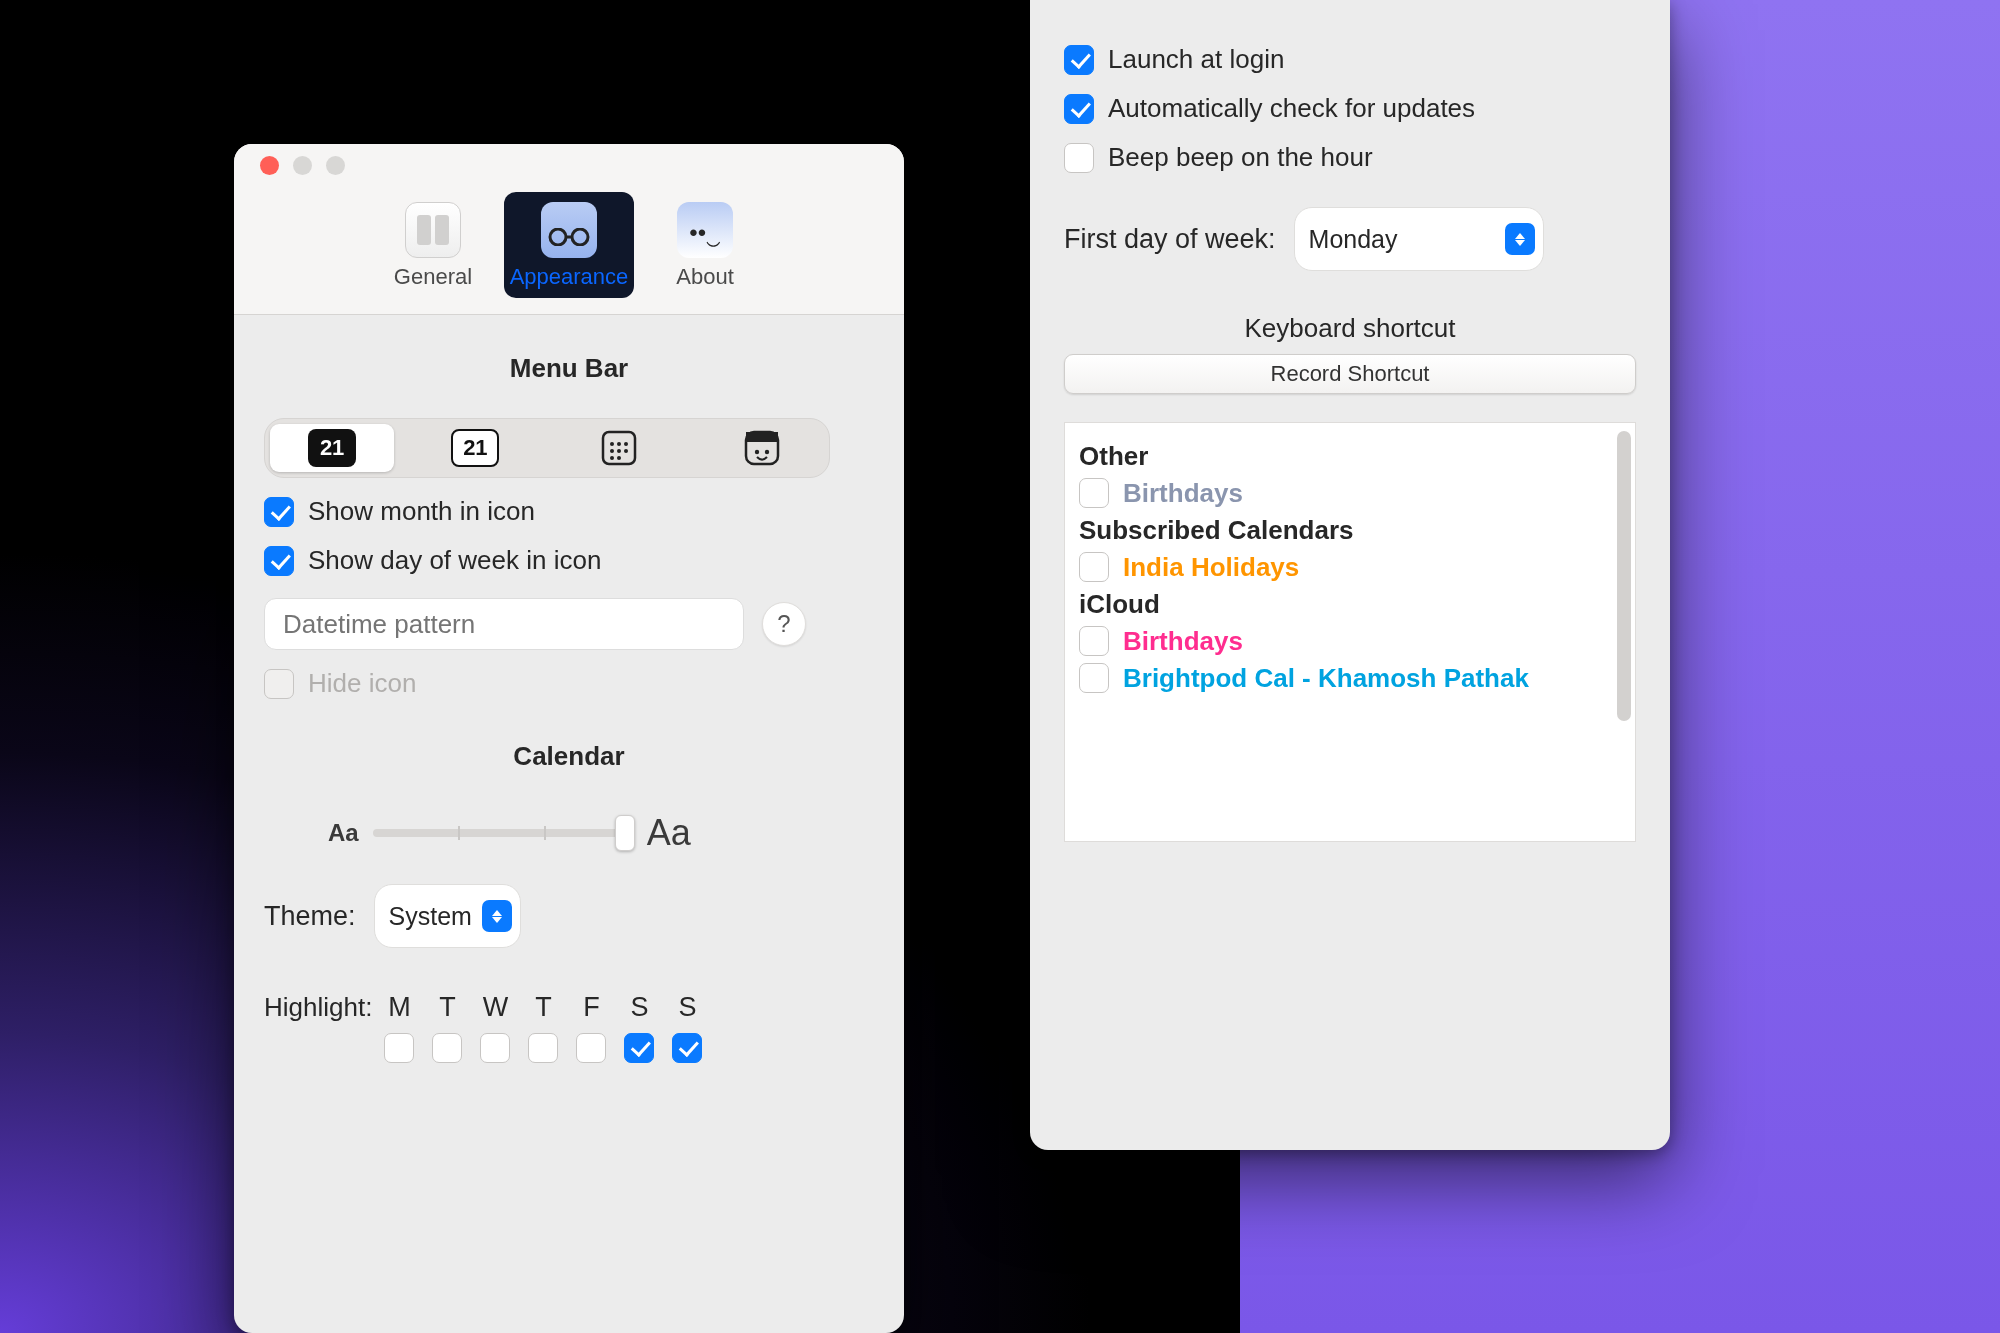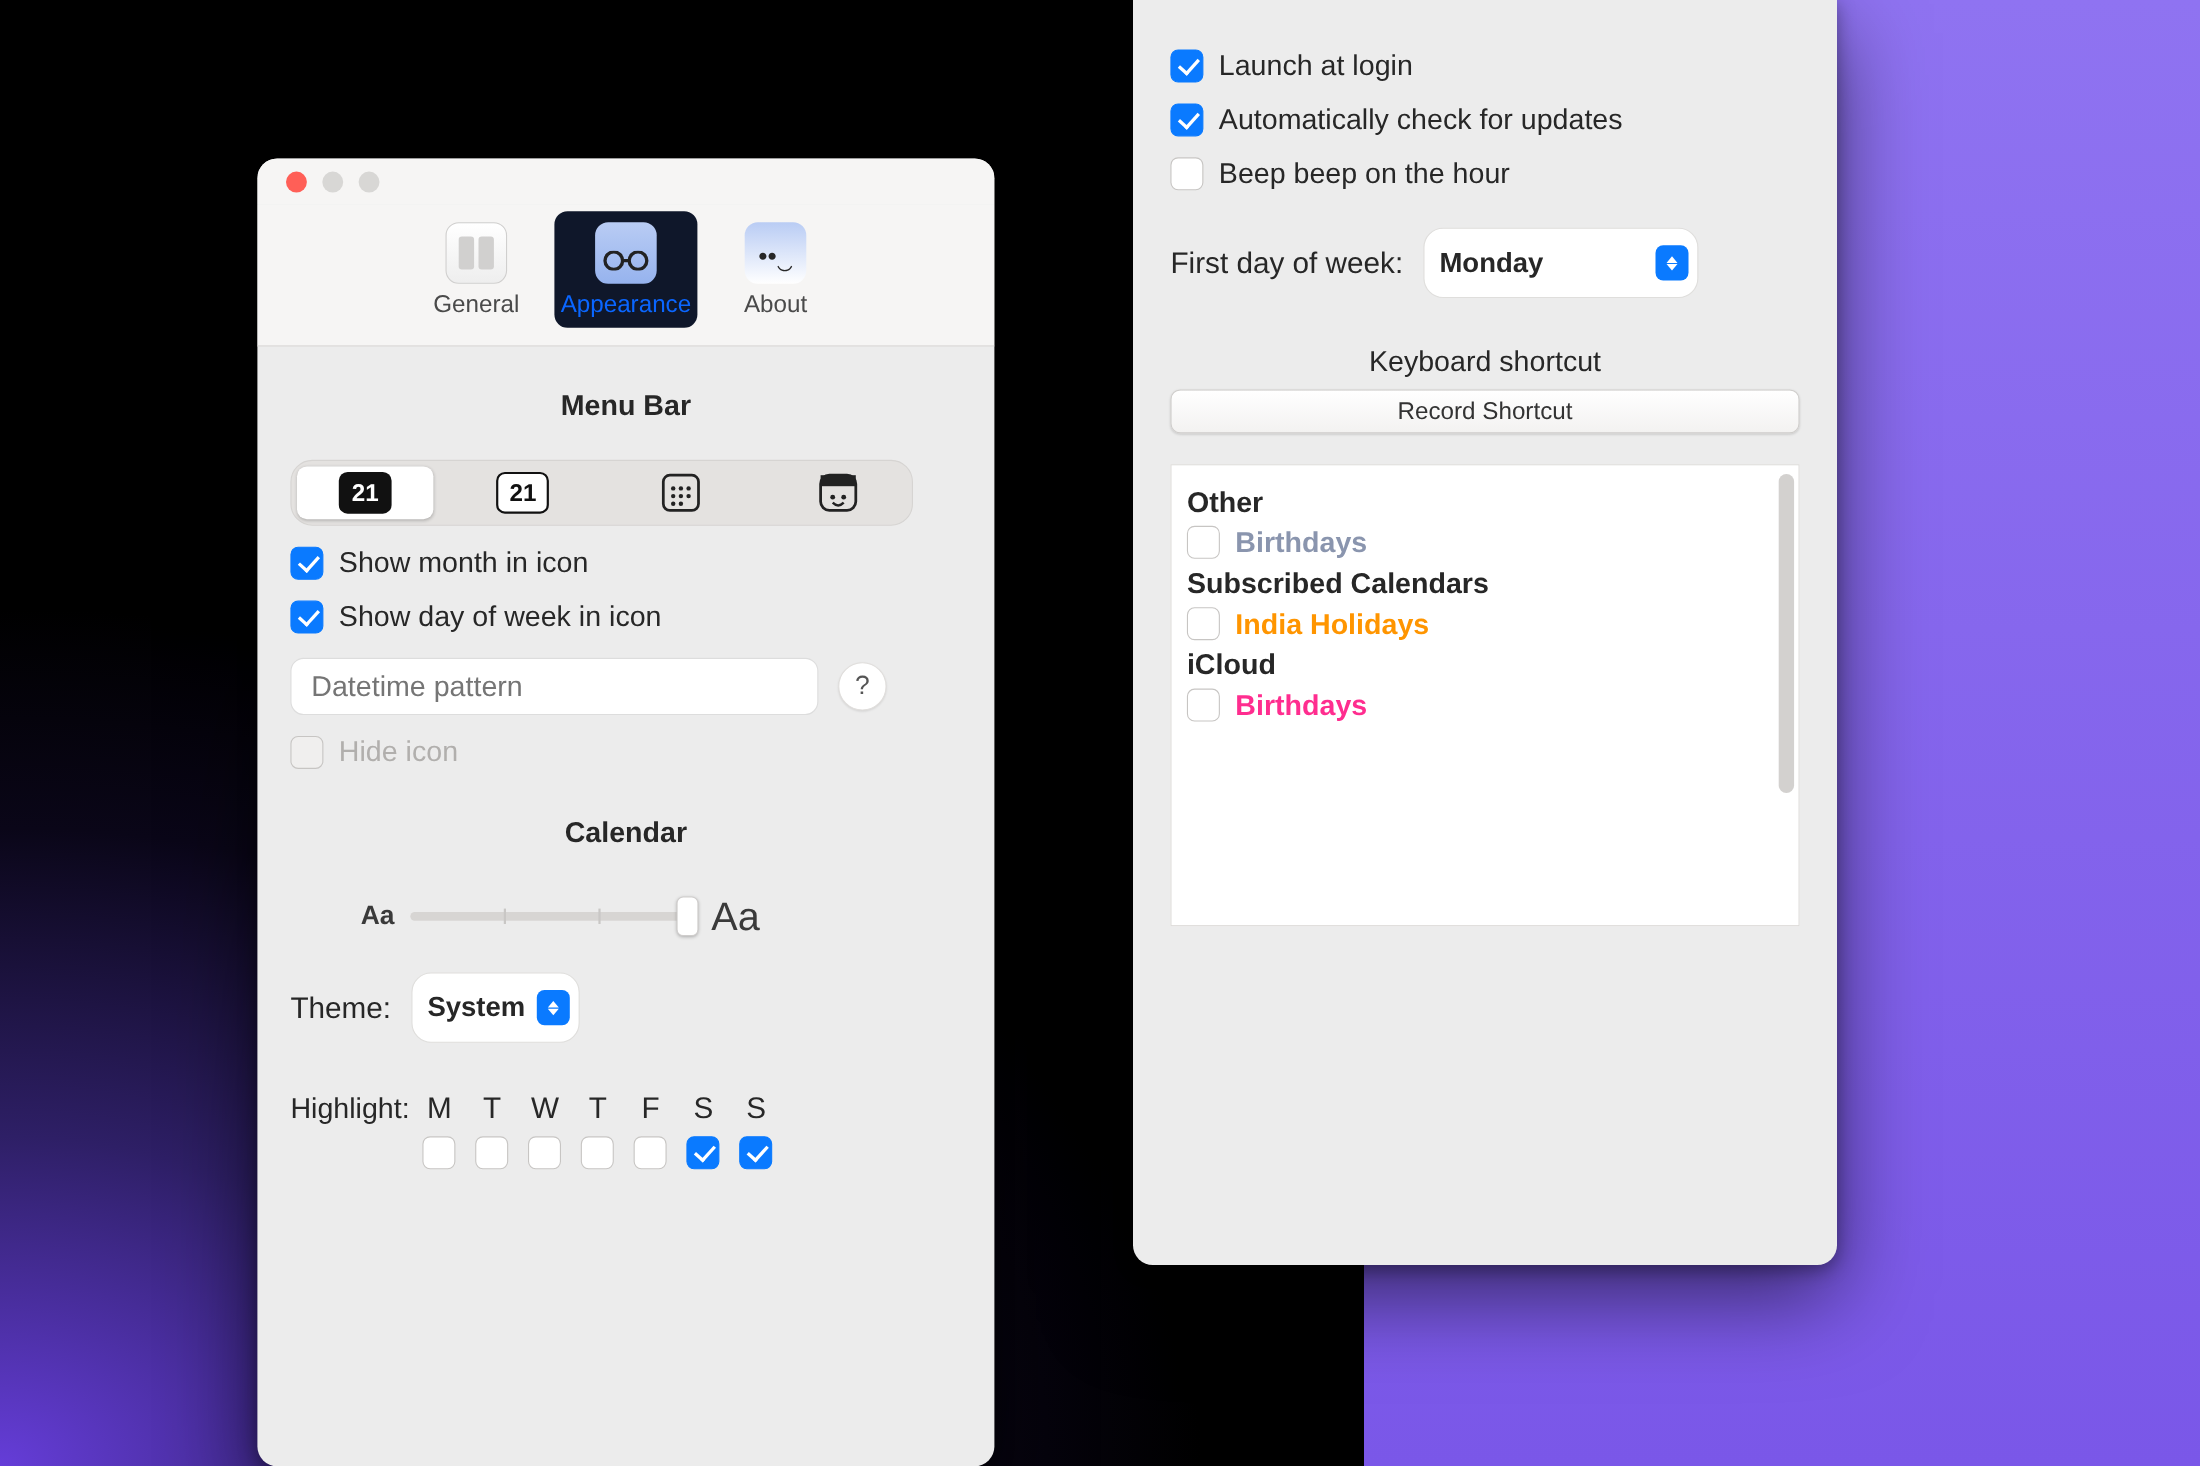--- a/index.html
+++ b/index.html
@@ -73,21 +73,21 @@
 .helpbtn{ width:44px;height:44px;border-radius:50%;background:#fff;border:1px solid #e0dedc;display:flex;align-items:center;justify-content:center;font-size:24px;color:#555;box-shadow:0 1px 2px rgba(0,0,0,.1);}
 .dimrow{ color:#b1afad; }
 .slider-row{ display:flex; align-items:center; gap:14px; margin:26px 0 12px 64px;}
 .aa-small{font-size:24px;color:#3a3a3a;font-weight:600;}
 .aa-big{font-size:36px;color:#3a3a3a;font-weight:400;}
 .slider{ width:260px;height:8px;background:#d7d5d3;border-radius:4px;position:relative;}
 .slider .tick{position:absolute;top:-3px;width:2px;height:14px;background:#c9c7c5;}
 .slider .thumb{position:absolute;top:-14px;width:20px;height:36px;border-radius:6px;background:#fff;border:1px solid #cfcdcc;box-shadow:0 1px 3px rgba(0,0,0,.25);}
 .kv{ display:flex; align-items:center; gap:18px; margin-top:30px;}
 .kv .lab{ font-size:27px;}
-.popup{ height:64px;background:#fff;border:1px solid #dfdedc;border-radius:18px;display:flex;align-items:center;padding:0 8px 0 14px;gap:10px;font-size:25px;font-weight:bold;}
+.popup{ height:64px;background:#fff;border:1px solid #dfdedc;border-radius:18px;display:flex;align-items:center;padding:0 8px 0 14px;gap:10px;font-size:25px;}
 .popchev{ width:30px;height:32px;background:#0a7aff;border-radius:7px;display:flex;flex-direction:column;align-items:center;justify-content:center;gap:1px;}
 .popchev::before,.popchev::after{content:"";width:0;height:0;border-left:5px solid transparent;border-right:5px solid transparent;}
 .popchev::before{border-bottom:6px solid #fff;}
 .popchev::after{border-top:6px solid #fff;}
 .hl-row{ display:flex; align-items:flex-start; gap:12px; margin-top:44px;}
 .days{ display:flex; gap:18px;}
 .daycol{ display:flex;flex-direction:column;align-items:center;gap:10px;}
 .daycol .d{font-size:27px;font-weight:500;}
 
 
@@ -305,16 +305,20 @@
         <div class="grouphead">Subscribed Calendars</div>
         <div class="calrow">
           <div class="checkbox"></div>
           <div class="nm c-india">India Holidays</div>
         </div>
         <div class="grouphead">iCloud</div>
         <div class="calrow">
           <div class="checkbox"></div>
           <div class="nm c-bday2">Birthdays</div>
         </div>
+        <div class="calrow">
+          <div class="checkbox"></div>
+          <div class="nm c-bp">Brightpod Cal - Khamosh Pathak</div>
+        </div>
       </div>
   </div>
 
 </div>
 
 </body></html>

